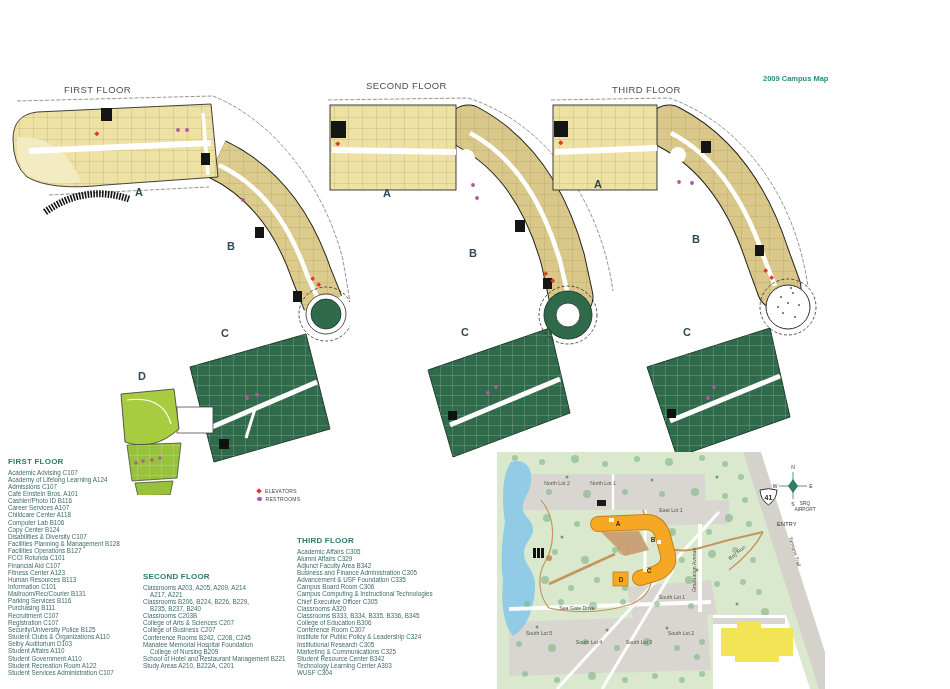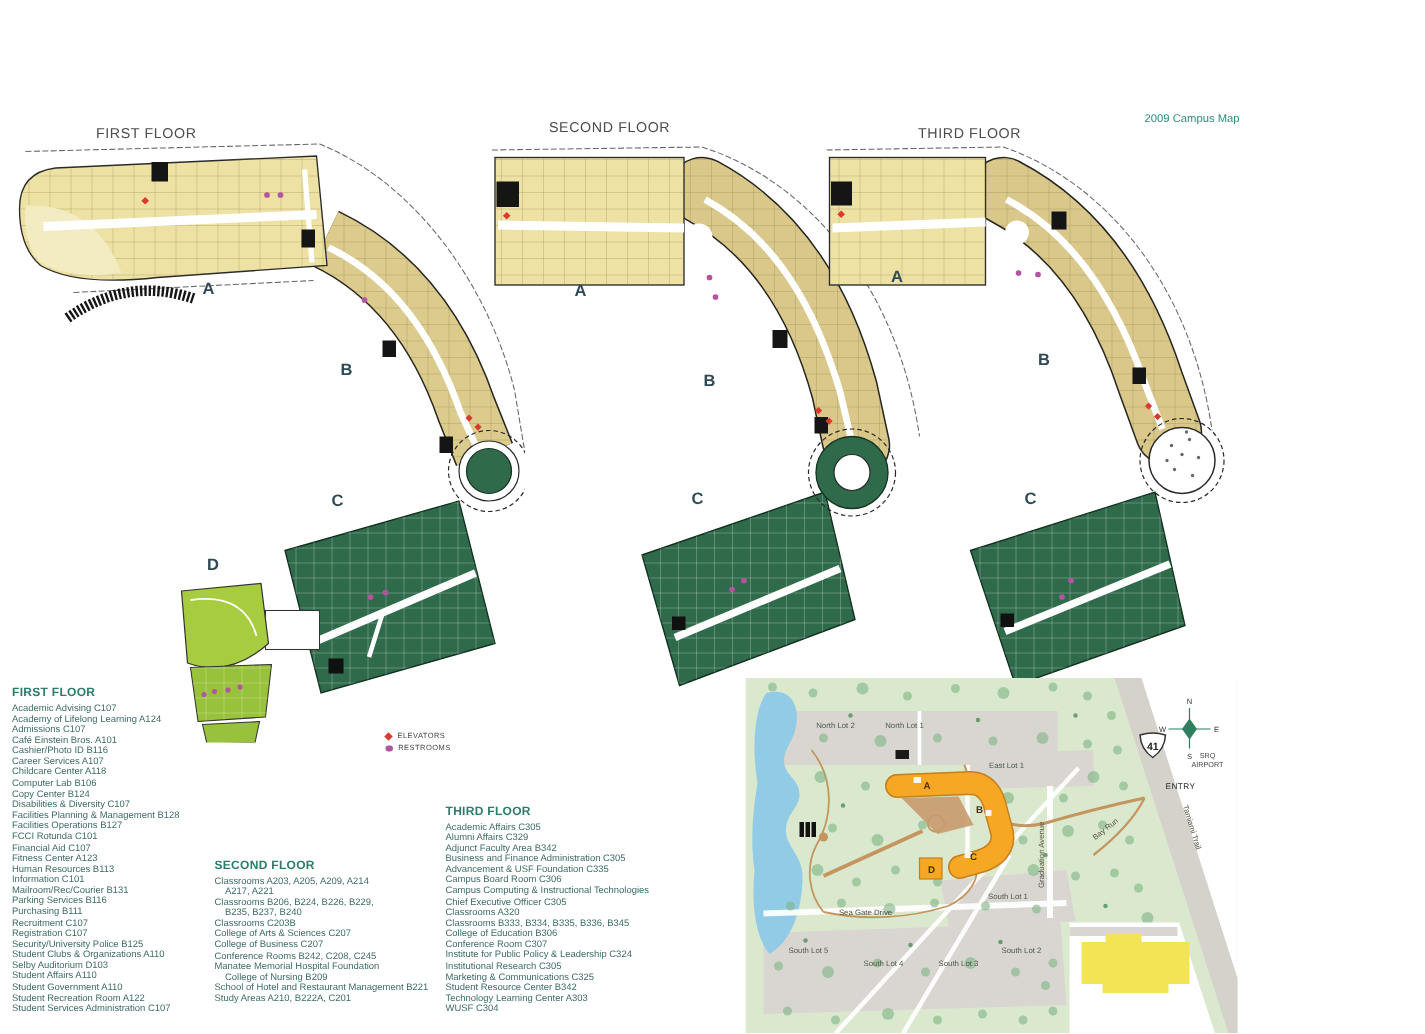--- a/index.html
+++ b/index.html
@@ -1,19 +1,19 @@
 <!DOCTYPE html>
 <html><head>
 <meta charset="utf-8">
 <style>
   html,body{margin:0;padding:0;background:#fff;}
   #canvas{position:relative;width:950px;height:689px;background:#fff;overflow:hidden;
           font-family:"Liberation Sans",sans-serif;color:#333;}
   .floor-title{position:absolute;font-size:9.5px;letter-spacing:.4px;color:#4d4d4d;font-weight:500;}
-  .map-title{position:absolute;left:763px;top:74px;font-size:7.5px;color:#2C8C7E;}
+  .map-title{position:absolute;left:763px;top:74px;font-size:7.5px;color:#2C8C7E;font-weight:bold;}
   .floorplan{position:absolute;pointer-events:none;}
   svg text{font-family:"Liberation Sans",sans-serif;}
   .wing-letter{font-size:11px;font-weight:600;fill:#2E4A57;}
   .legend{position:absolute;}
   .leg-head{font-size:8px;font-weight:bold;color:#2D7B6B;letter-spacing:.2px;margin-bottom:2.5px;}
   .leg-item{font-size:6.3px;line-height:7.15px;color:#3C6B66;white-space:pre-line;
             padding-left:7px;text-indent:-7px;}
   .key{position:absolute;left:257px;top:487px;}
   .key-row{display:flex;align-items:center;height:8px;}
   .key-diamond{width:4px;height:4px;background:#D93A2B;transform:rotate(45deg);margin-right:4px;flex:none;}

